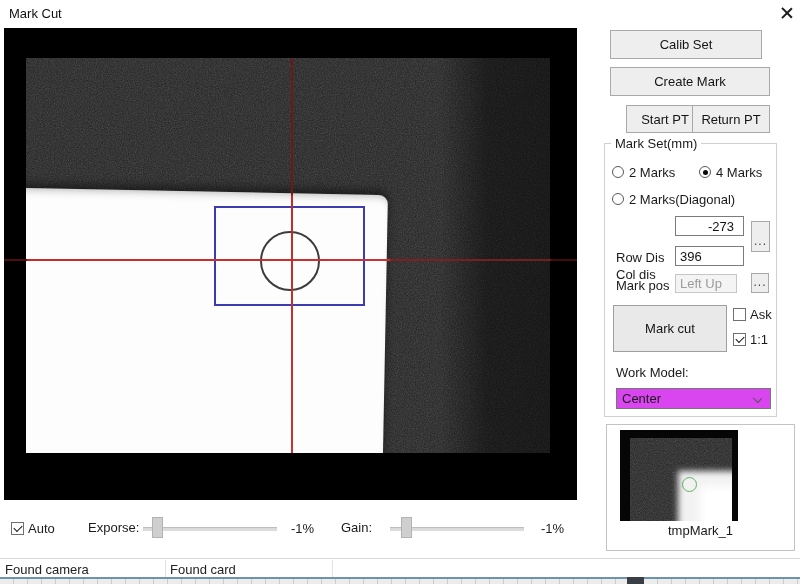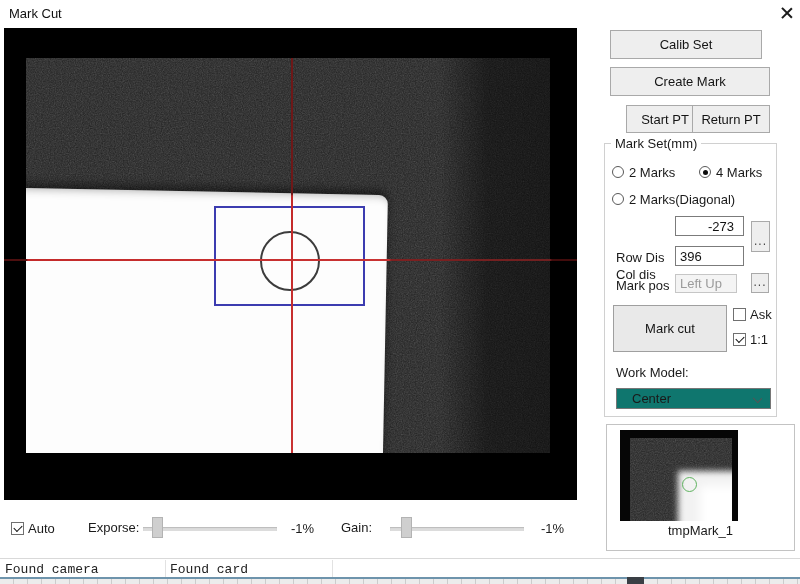--- a/index.html
+++ b/index.html
@@ -54,39 +54,39 @@
     border-left:1.8px solid #101010; border-bottom:1.8px solid #101010; transform:rotate(-45deg); }
   .radio { width:12px; height:12px; border:1px solid #595959; border-radius:50%; background:#fff; cursor:pointer; }
   .radio.selected::after { content:""; position:absolute; left:2.6px; top:2.6px; width:5px; height:5px;
     border-radius:50%; background:#0c0c0c; }
 
   
   .groupbox { left:604px; top:143px; width:173px; height:274px; border:1px solid #d0d0d0; }
   .group-label { left:611px; top:136px; background:#fff; padding:0 4px; font-size:13px; }
   .browse { color:#444; font-size:12px; letter-spacing:1px; align-items:flex-end; padding-bottom:3px; }
 
-  .dropdown { left:616px; top:388px; width:155px; height:21px; border:1px solid #767676; background:#0f766e;
-    display:flex; align-items:center; padding-left:15px; cursor:pointer; }
+  .dropdown { left:616px; top:388px; width:155px; height:21px; border:1px solid #767676; background:#d946ef;
+    display:flex; align-items:center; padding-left:5px; cursor:pointer; }
   .chevron-down { position:absolute; right:9px; top:6px; width:7px; height:7px;
     border-right:1.6px solid #555; border-bottom:1.6px solid #555; transform:rotate(45deg) scaleY(.9); }
 
   .thumb-panel { left:606px; top:424px; width:189px; height:127px; border:1px solid #c3c3c3; background:#fff; }
   .thumb-img { position:absolute; left:13px; top:5px; width:118px; height:91px; background:#060606; overflow:hidden; cursor:pointer; }
   .thumb-noise { position:absolute; left:10px; top:8px; width:102px; height:83px; background:#242424; overflow:hidden; }
   .thumb-blob1 { position:absolute; left:48px; top:33px; width:74px; height:60px; background:#f2f2f2; filter:blur(3px); }
   .thumb-blob2 { position:absolute; left:70px; top:48px; width:60px; height:50px; background:#ffffff; filter:blur(5px); }
   .thumb-circle { position:absolute; left:62px; top:47px; width:15px; height:15px; border:1.5px solid #5fb35f; border-radius:50%; }
   .thumb-label { position:absolute; left:0; top:98px; width:100%; text-align:center; font-size:13px; }
 
   
   .slider-track { height:4px; background:#dcdcdc; border-top:1px solid #cicic1; box-shadow:inset 0 1px 1px rgba(0,0,0,.15); cursor:pointer; }
   .slider-thumb { width:11px; height:21px; background:#cfcfcf; border:1px solid #b3b3b3; cursor:grab; }
 
   
-  .statusbar { left:0; top:558px; width:800px; height:19px; background:#fff; border-top:1px solid #d9d9d9;font-family:Liberation Mono, monospace; }
+  .statusbar { left:0; top:558px; width:800px; height:19px; background:#fff; border-top:1px solid #d9d9d9; }
   .status-divider { position:absolute; top:1px; width:1px; height:17px; background:#e2e2e2; }
   .status-text { position:absolute; top:3px; font-size:13px; color:#222; white-space:nowrap; }
 
   
   .task-blue { left:0; top:577px; width:800px; height:2px; background:#6e94ac; }
   .task-strip { left:0; top:579px; width:800px; height:5px; background:#ececec;
     background-image:repeating-linear-gradient(90deg, rgba(0,0,0,0) 0 13px, #cccccc 13px 14px); }
   .task-dark { left:627px; top:577px; width:17px; height:7px; background:#3a3f45; }
 </style>
 </head>

